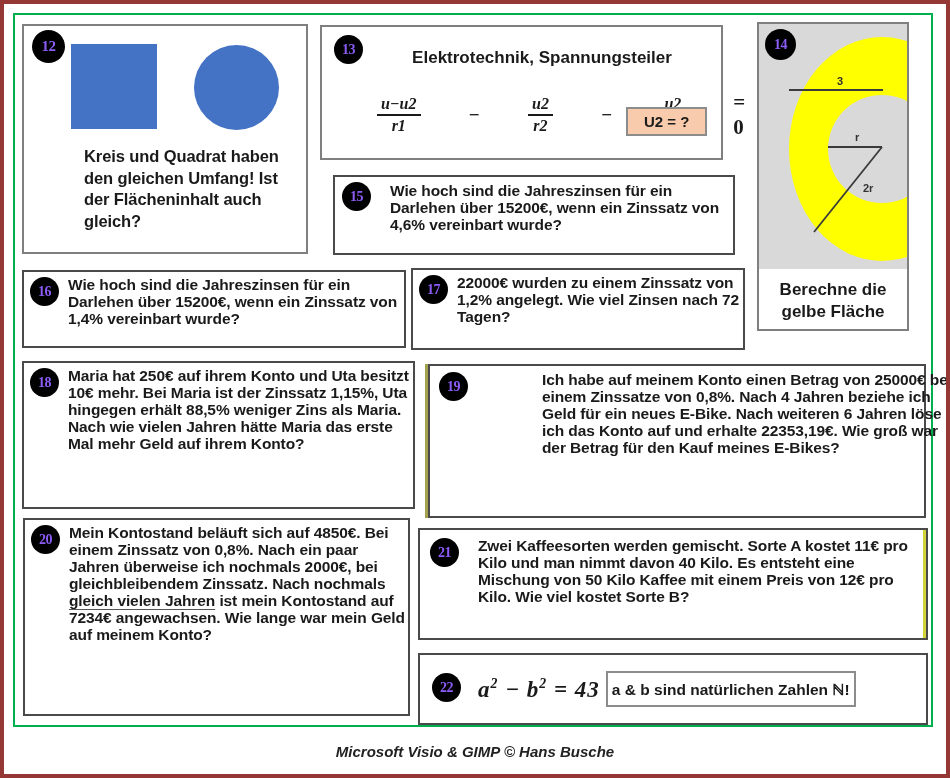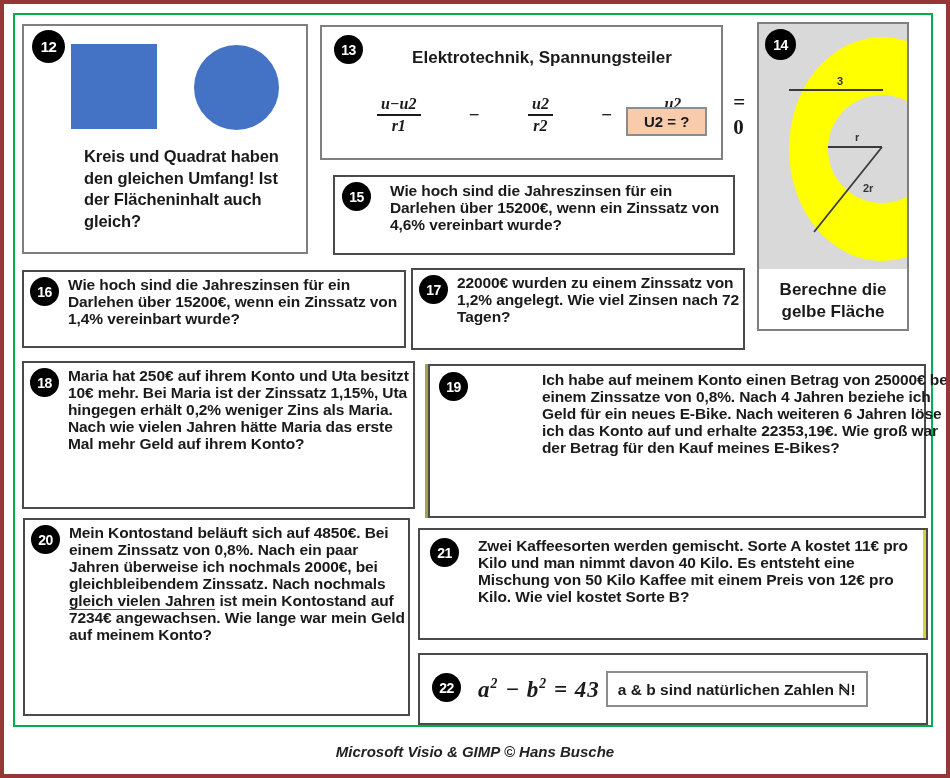--- a/index.html
+++ b/index.html
@@ -6,23 +6,23 @@
   .page{
     position:relative;width:950px;height:778px;box-sizing:border-box;
     border:4px solid #953735;background:#fff;
     font-family:"Liberation Sans",sans-serif;color:#1a1a1a;overflow:hidden;
   }
   .gframe{position:absolute;left:9px;top:9px;width:920px;height:714px;
     border:2px solid #00b050;box-sizing:border-box;}
   .pbox{position:absolute;background:#fff;border:2px solid #4a4a4a;
     box-sizing:border-box;font-weight:bold;}
   .lightbox{border:2px solid #7f7f7f;}
-  .badge{position:absolute;background:#000;color:#ffffff;border-radius:50%;
+  .badge{position:absolute;background:#000;color:#8b5cf6;border-radius:50%;
     width:29px;height:29px;display:flex;align-items:center;justify-content:center;
-    font-weight:bold;font-size:14px;letter-spacing:-0.5px;}
+    font-weight:bold;font-size:14px;letter-spacing:-0.5px;font-family:Liberation Serif, serif;}
   .btext{font-size:15.5px;line-height:17px;letter-spacing:-0.1px;}
   .u{text-decoration:underline;text-underline-offset:3px;text-decoration-color:#555;}
   
   .sq{position:absolute;background:#4472c4;}
   .ci{position:absolute;background:#4472c4;border-radius:50%;}
   
   .formula{display:flex;align-items:center;gap:9px;
     font-family:"Liberation Serif",serif;font-style:italic;font-weight:bold;}
   .frac{display:inline-flex;flex-direction:column;align-items:center;font-size:16px;}
   .frac .n{display:block;border-bottom:2px solid #1a1a1a;padding:0 4px 1px 4px;}
@@ -31,21 +31,21 @@
   .eq{font-size:21px;font-style:normal;}
   .u2box{position:absolute;border:2px solid #8c8c8c;font-weight:bold;
     font-size:15px;padding:4px 16px;color:#1a1a1a;}
   
   .cap{font-size:17px;line-height:22px;text-align:center;font-weight:bold;padding-top:6px;}
   
   .math{font-family:"Liberation Serif",serif;font-style:italic;font-weight:bold;
     font-size:23px;letter-spacing:1px;}
   .math sup{font-size:60%;}
   .notebox{border:2px solid #8c8c8c;font-weight:bold;font-size:15.5px;
-    padding:5px 10px;white-space:nowrap;}
+    padding:5px 4px;white-space:nowrap;}
   .footer{position:absolute;left:0;right:0;top:739px;text-align:center;
     font-style:italic;font-weight:bold;font-size:15px;color:#222;}
   .olive-left{box-shadow:-3px 0 0 0 #a3a34f;}
   .olive-right{box-shadow:inset -3px 0 0 0 #d2d23a;}
 </style>
 </head>
 <body>
 
 <div class="page">
   <div class="gframe"></div>
@@ -106,21 +106,21 @@
     <div class="btext" style="position:absolute;left:44px;top:4px;width:335px;">Wie hoch sind die Jahreszinsen für ein Darlehen über 15200€, wenn ein Zinssatz von 1,4% vereinbart wurde?</div>
   </div>
 
   <div class="pbox" style="left:407px;top:264px;width:334px;height:82px;">
     <span class="badge" style="left:6px;top:5px;">17</span>
     <div class="btext" style="position:absolute;left:44px;top:4px;width:285px;">22000€ wurden zu einem Zinssatz von 1,2% angelegt. Wie viel Zinsen nach 72 Tagen?</div>
   </div>
 
   <div class="pbox" style="left:18px;top:357px;width:393px;height:148px;">
     <span class="badge" style="left:6px;top:5px;">18</span>
-    <div class="btext" style="position:absolute;left:44px;top:4px;width:342px;">Maria hat 250€ auf ihrem Konto und Uta besitzt 10€ mehr. Bei Maria ist der Zinssatz 1,15%, Uta hingegen erhält 0,2% weniger Zins als Maria. Nach wie vielen Jahren hätte Maria das erste Mal mehr Geld auf ihrem Konto?</div>
+    <div class="btext" style="position:absolute;left:44px;top:4px;width:342px;">Maria hat 250€ auf ihrem Konto und Uta besitzt 10€ mehr. Bei Maria ist der Zinssatz 1,15%, Uta hingegen erhält 88,5% weniger Zins als Maria. Nach wie vielen Jahren hätte Maria das erste Mal mehr Geld auf ihrem Konto?</div>
   </div>
 
   <div class="pbox olive-left" style="left:424px;top:360px;width:498px;height:154px;">
     <span class="badge" style="left:9px;top:6px;">19</span>
     <div class="btext" style="position:absolute;left:64px;top:5px;width:420px;margin-left:48px;">Ich habe auf meinem Konto einen Betrag von 25000€ bei einem Zinssatze von 0,8%. Nach 4 Jahren beziehe ich Geld für ein neues E-Bike. Nach weiteren 6 Jahren löse ich das Konto auf und erhalte 22353,19€. Wie groß war der Betrag für den Kauf meines E-Bikes?</div>
   </div>
 
   <div class="pbox" style="left:19px;top:514px;width:387px;height:198px;">
     <span class="badge" style="left:6px;top:5px;">20</span>
     <div class="btext" style="position:absolute;left:44px;top:4px;width:340px;">

